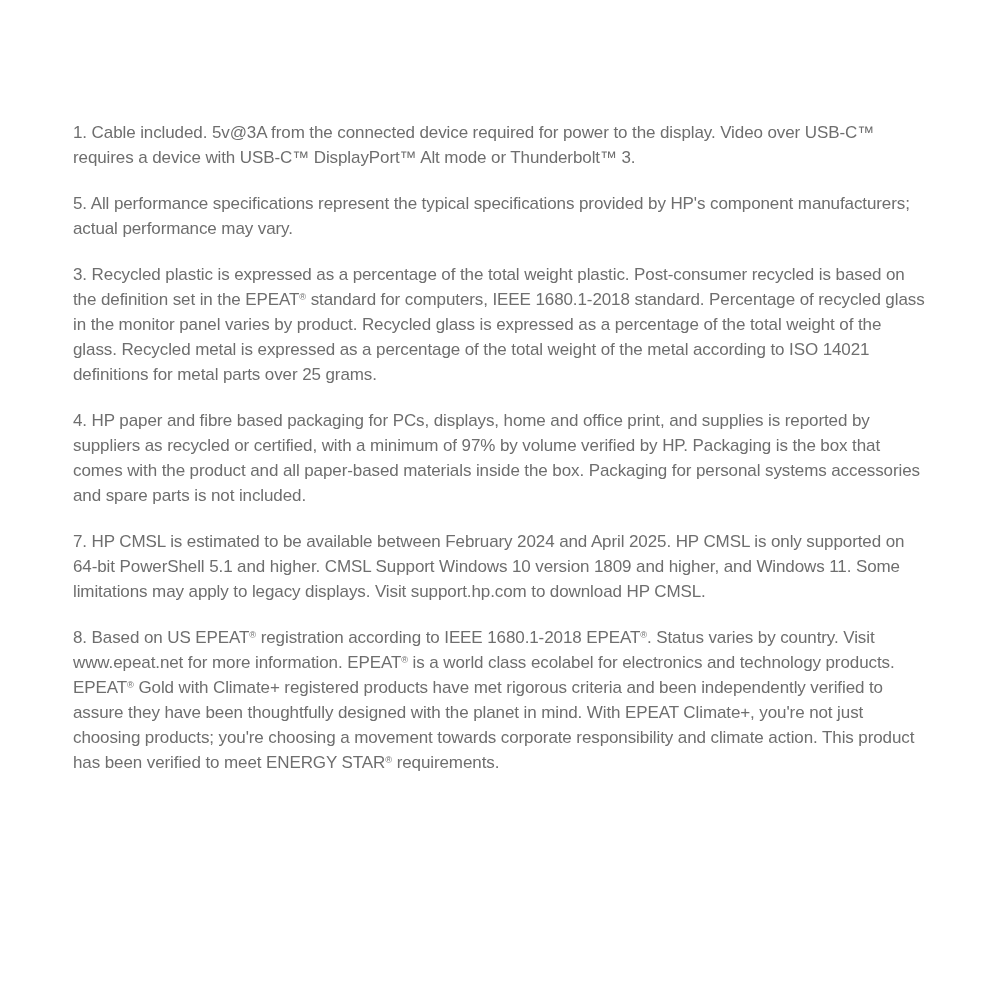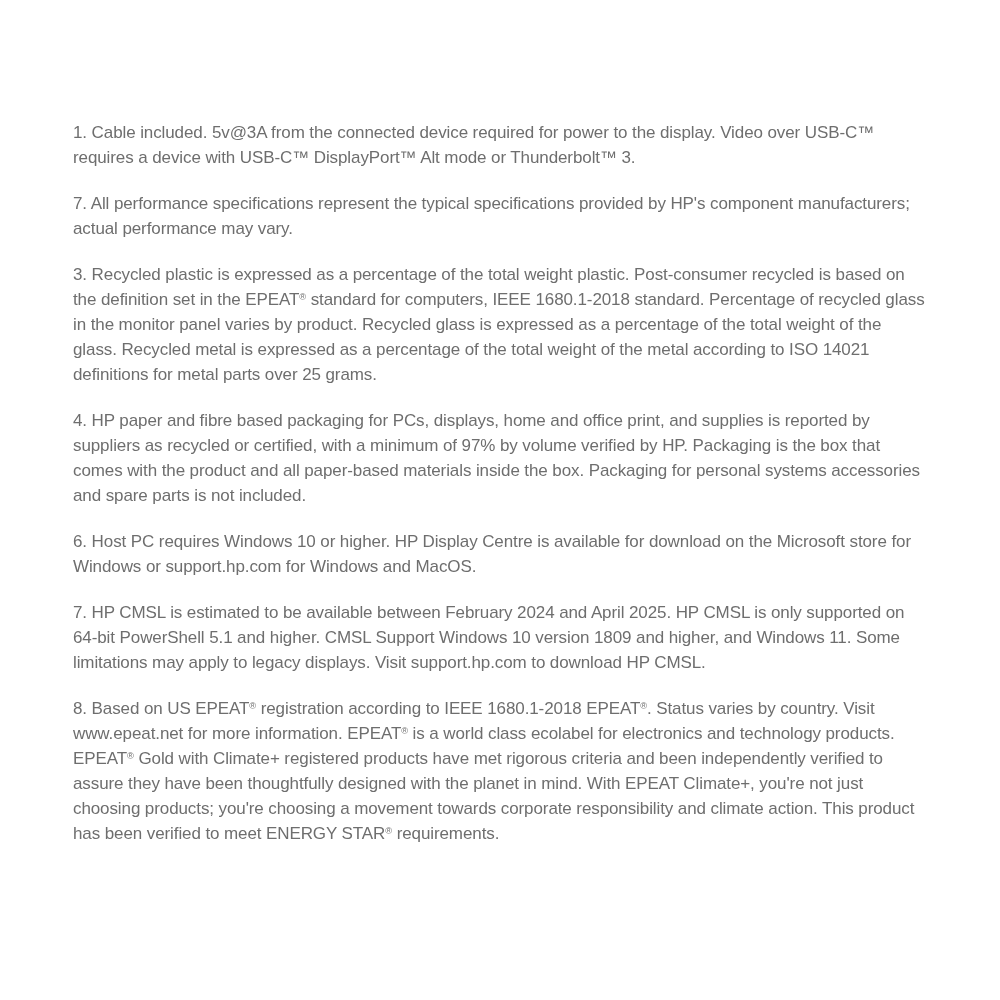--- a/index.html
+++ b/index.html
@@ -31,19 +31,18 @@
     font-size: 0.55em;
     line-height: 0;
     vertical-align: 5px;
   }
 </style>
 </head>
 <body>
 
 <div class="footnotes">
   <p>1. Cable included. 5v@3A from the connected device required for power to the display. Video over USB-C™ requires a device with USB-C™ DisplayPort™ Alt mode or Thunderbolt™ 3.</p>
-  <p>7. All performance specifications represent the typical specifications provided by HP's component manufacturers; actual performance may vary.</p>
+  <p>5. All performance specifications represent the typical specifications provided by HP's component manufacturers; actual performance may vary.</p>
   <p>3. Recycled plastic is expressed as a percentage of the total weight plastic. Post-consumer recycled is based on the definition set in the EPEAT<sup class="reg">®</sup> standard for computers, IEEE 1680.1-2018 standard. Percentage of recycled glass in the monitor panel varies by product. Recycled glass is expressed as a percentage of the total weight of the glass. Recycled metal is expressed as a percentage of the total weight of the metal according to ISO 14021 definitions for metal parts over 25 grams.</p>
   <p>4. HP paper and fibre based packaging for PCs, displays, home and office print, and supplies is reported by suppliers as recycled or certified, with a minimum of 97% by volume verified by HP. Packaging is the box that comes with the product and all paper-based materials inside the box. Packaging for personal systems accessories and spare parts is not included.</p>
-  <p>6. Host PC requires Windows 10 or higher. HP Display Centre is available for download on the Microsoft store for Windows or support.hp.com for Windows and MacOS.</p>
   <p>7. HP CMSL is estimated to be available between February 2024 and April 2025. HP CMSL is only supported on 64-bit PowerShell 5.1 and higher. CMSL Support Windows 10 version 1809 and higher, and Windows 11. Some limitations may apply to legacy displays. Visit support.hp.com to download HP CMSL.</p>
   <p>8. Based on US EPEAT<sup class="reg">®</sup> registration according to IEEE 1680.1-2018 EPEAT<sup class="reg">®</sup>. Status varies by country. Visit www.epeat.net for more information. EPEAT<sup class="reg">®</sup> is a world class ecolabel for electronics and technology products. EPEAT<sup class="reg">®</sup> Gold with Climate+ registered products have met rigorous criteria and been independently verified to assure they have been thoughtfully designed with the planet in mind. With EPEAT Climate+, you're not just choosing products; you're choosing a movement towards corporate responsibility and climate action. This product has been verified to meet ENERGY STAR<sup class="reg">®</sup> requirements.</p>
 </div>
 
 </body></html>

